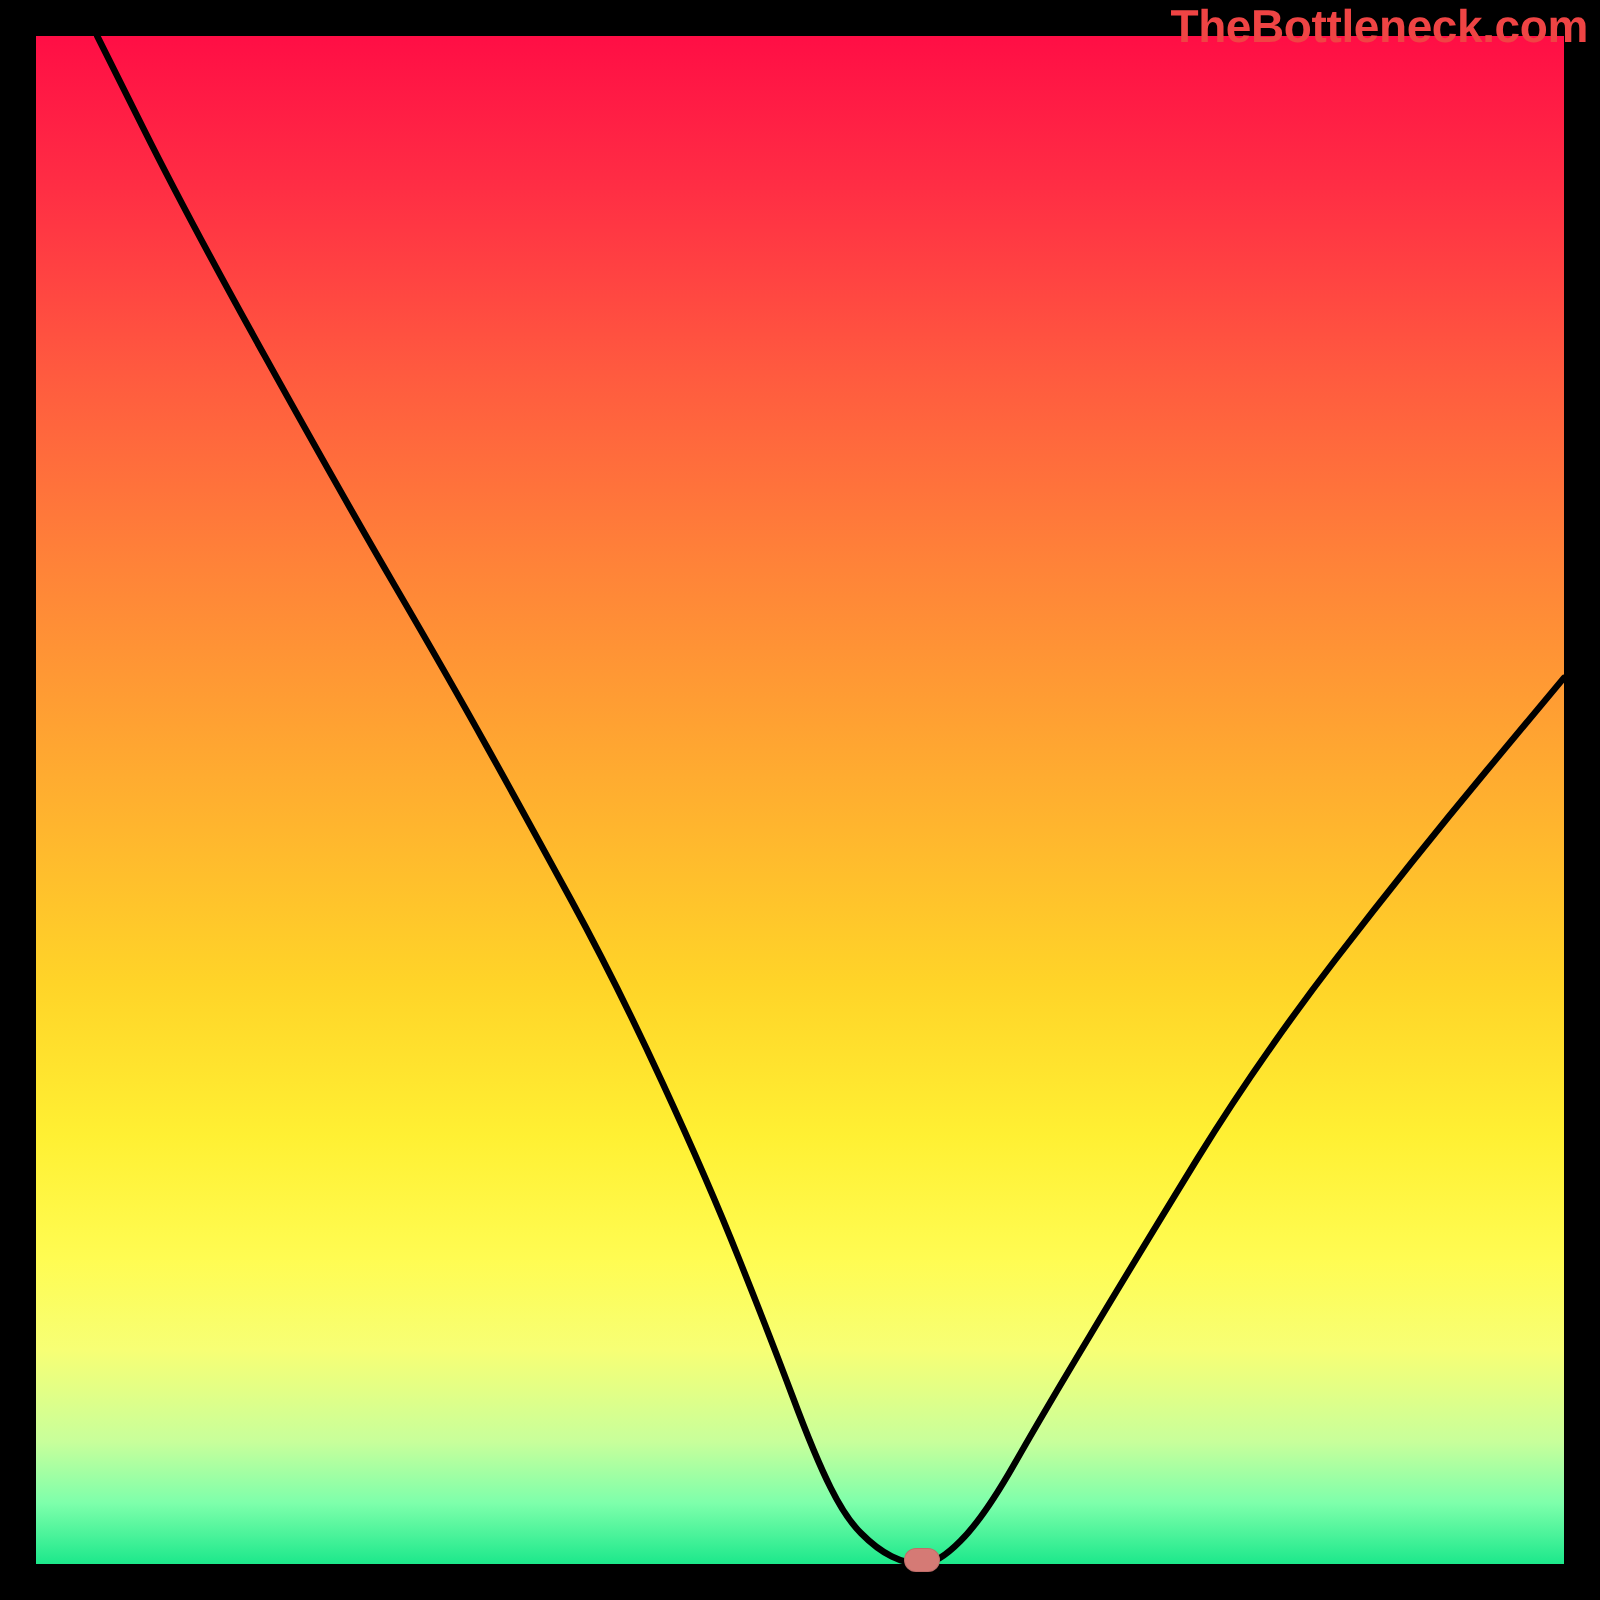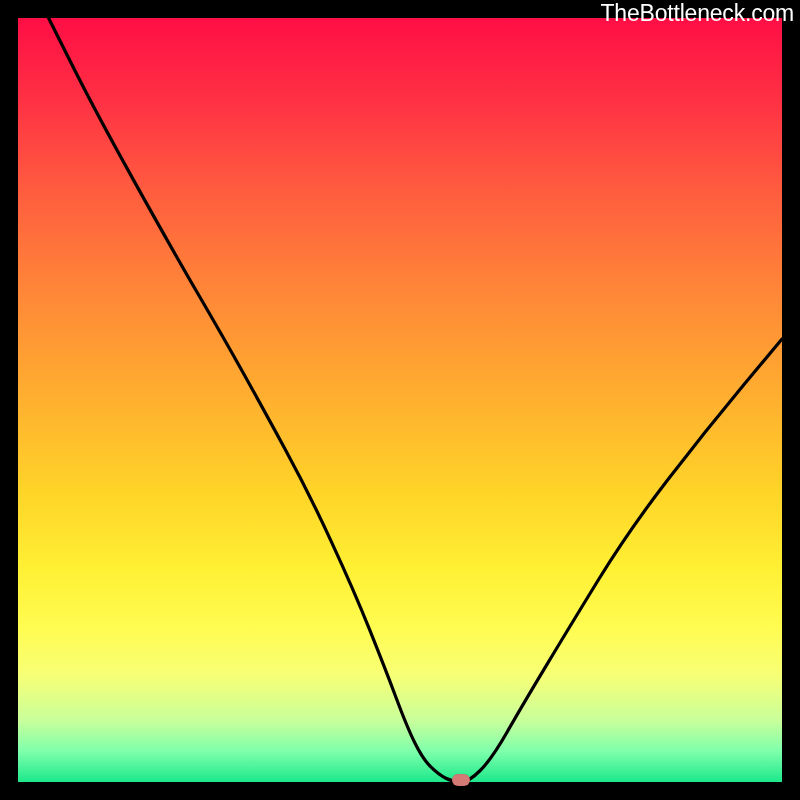--- a/index.html
+++ b/index.html
@@ -38,22 +38,22 @@
       #c8ff9b 92%,
       #7effab 96%,
       #1ce88b 100%
     );
   }
   .watermark {
     position: absolute;
     top: 0px;
     right: 6px;
     font-size: 23px;
-    font-weight: 400;
-    color: #ffffff;
+    font-weight: 700;
+    color: #ef4444;
     letter-spacing: -0.2px;
     user-select: none;
   }
   svg.curve {
     position: absolute;
     left: 0;
     top: 0;
     width: 764px;
     height: 764px;
     overflow: visible;

